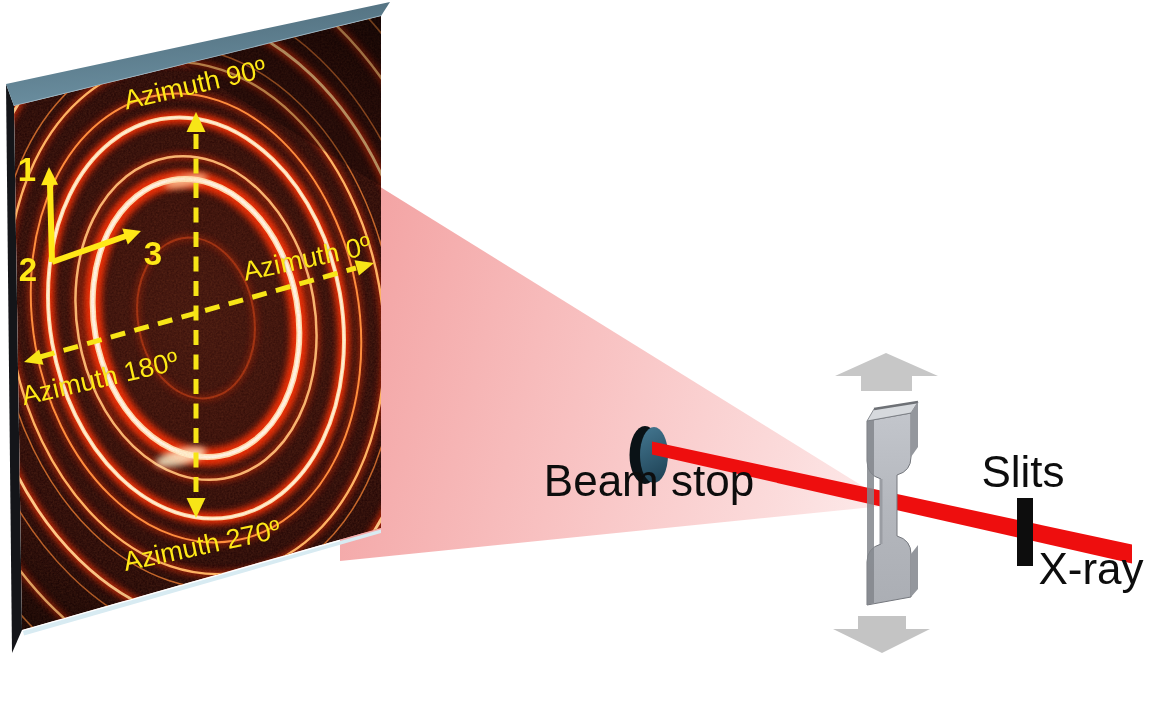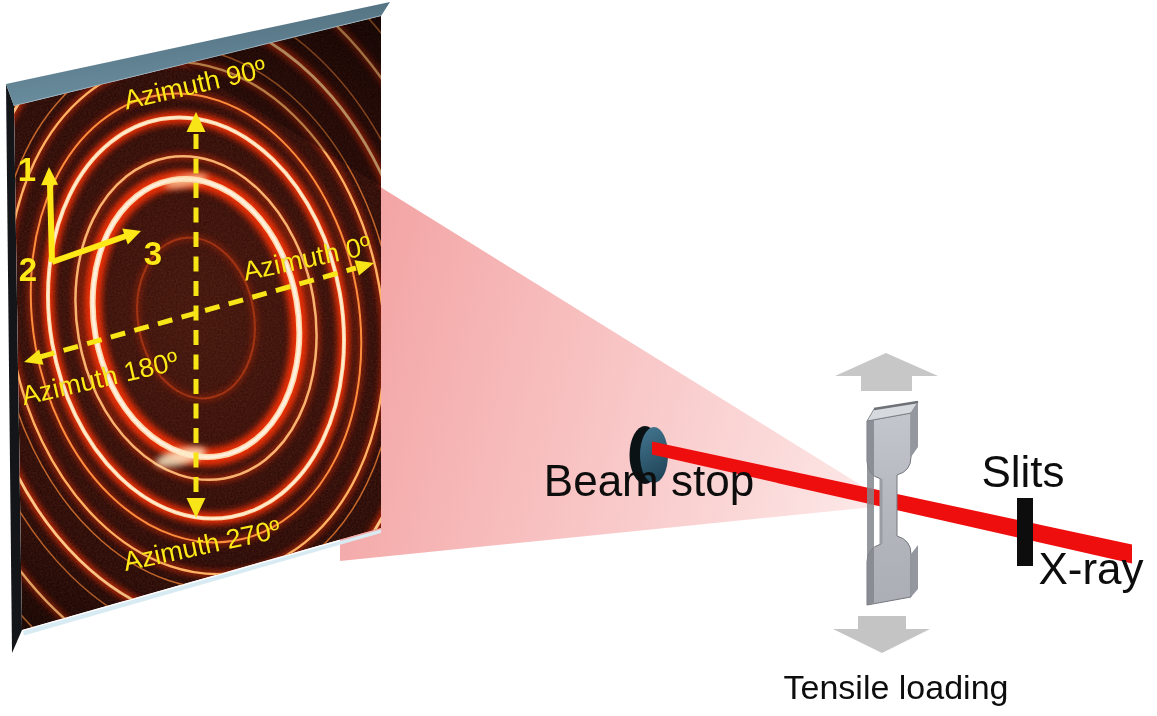--- a/index.html
+++ b/index.html
@@ -179,15 +179,14 @@
 <div class="lbl yellow rot-13" style="left:100px;top:379px;">Azimuth 180º</div>
 <div class="lbl yellow rot-12" style="left:202px;top:546px;">Azimuth 270º</div>
 
 <div class="lbl axisnum" style="left:27px;top:169px;">1</div>
 <div class="lbl axisnum" style="left:28px;top:269px;">2</div>
 <div class="lbl axisnum" style="left:153px;top:253px;">3</div>
 
 <div class="lbl black" style="left:649px;top:481px;">Beam stop</div>
 <div class="lbl black" style="left:1023px;top:472px;">Slits</div>
 <div class="lbl black" style="left:1091px;top:569px;">X-ray</div>
-<div class="lbl black" style="left:896px;top:687px;font-size:34px;">Tensile loading</div>
 
 </div>
 
 </body></html>

